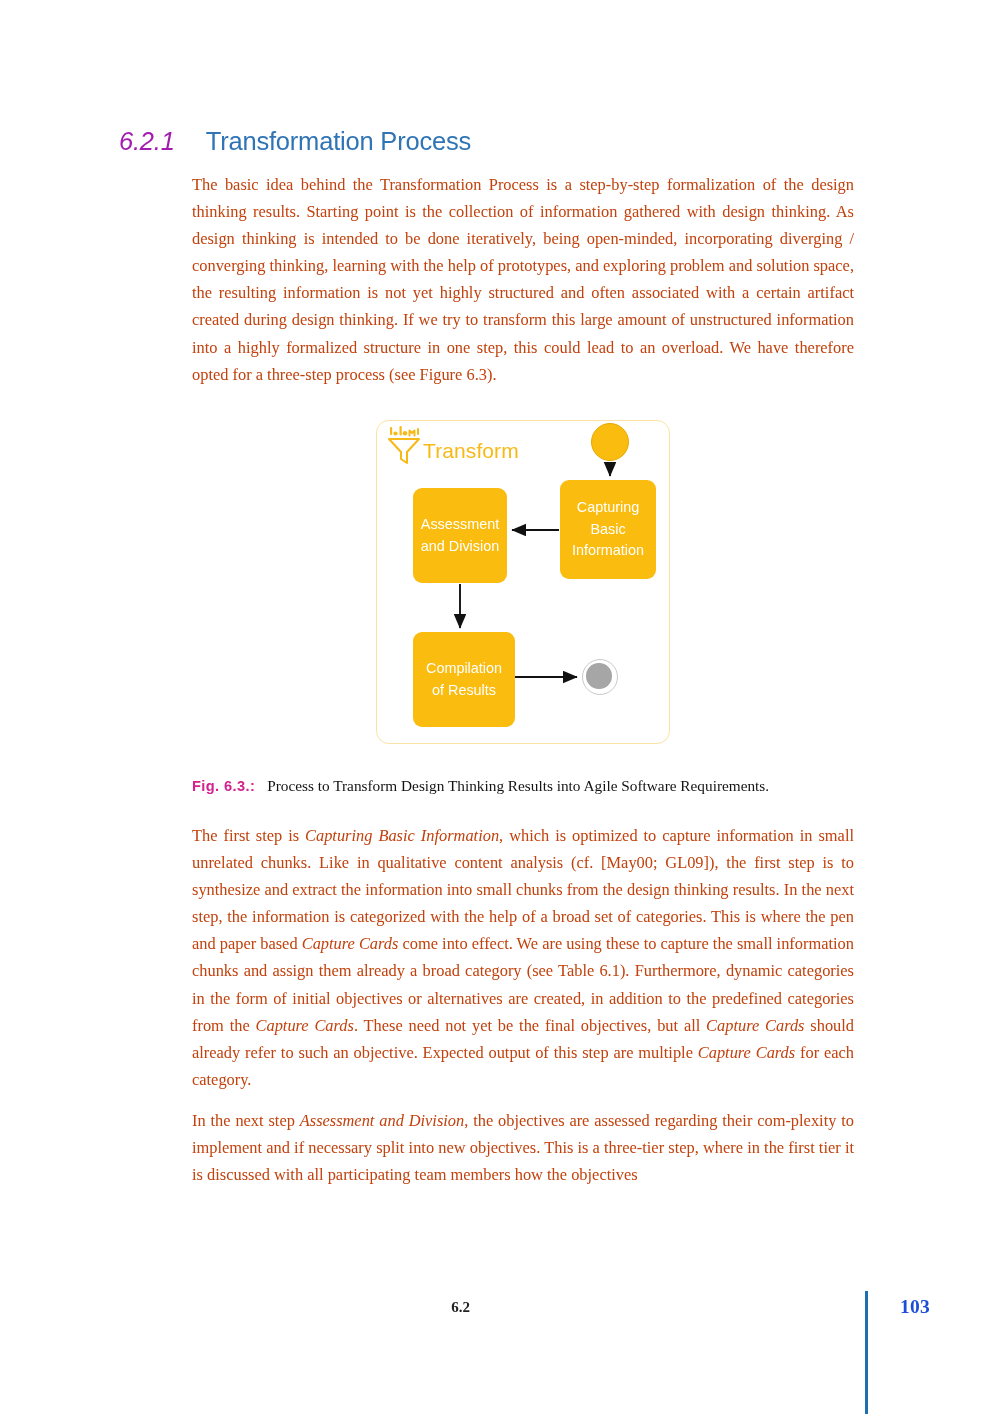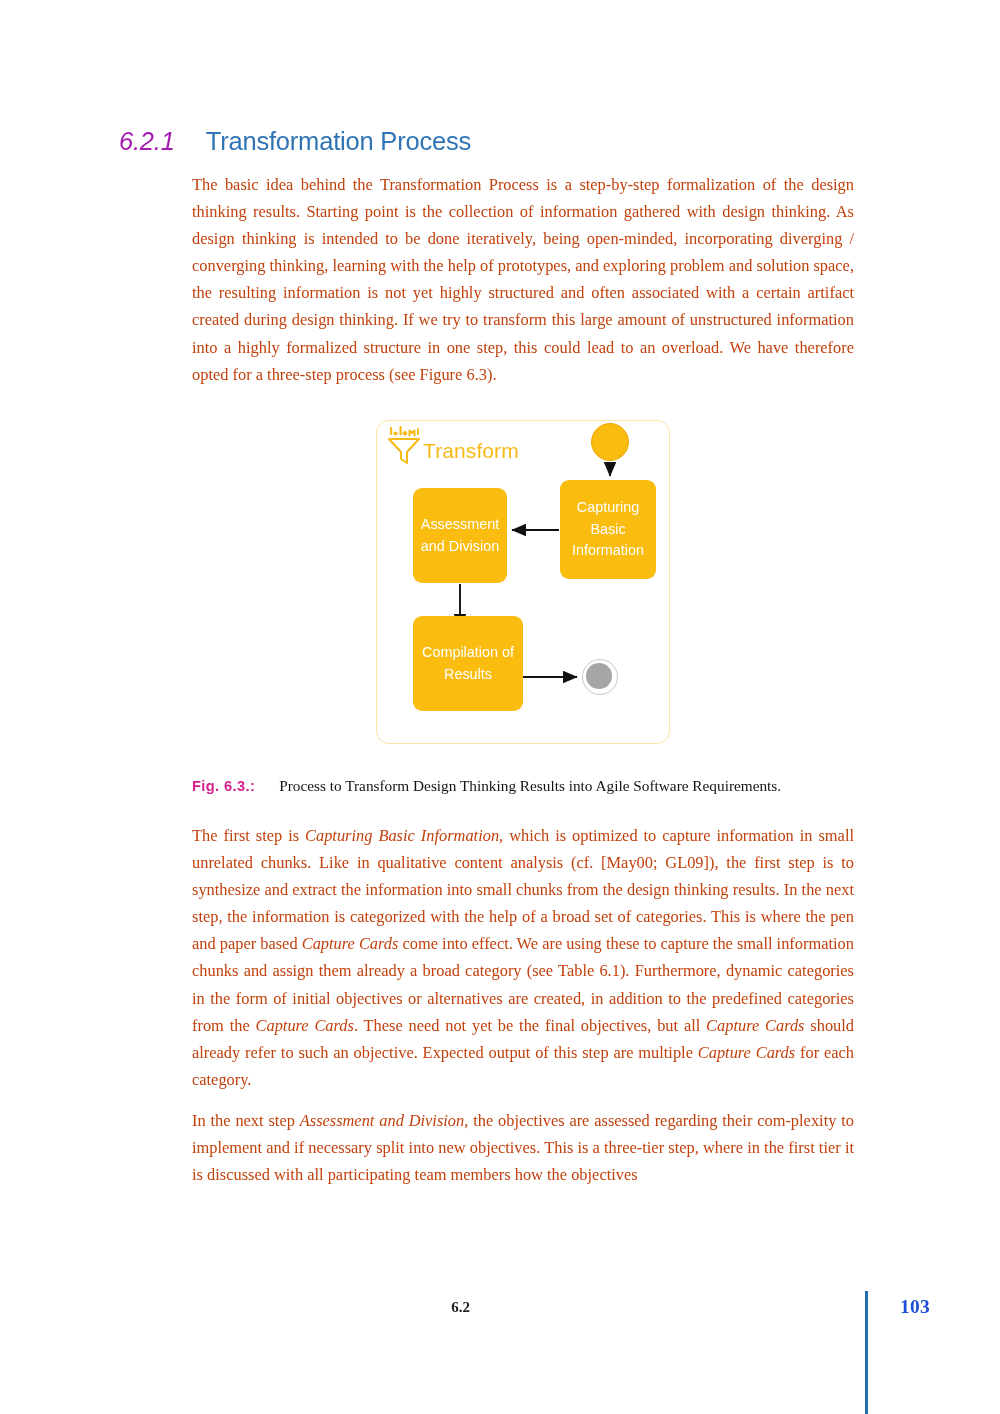--- a/index.html
+++ b/index.html
@@ -108,22 +108,22 @@
     height: 95px;
   }
   #node-capturing {
     left: 184px;
     top: 60px;
     width: 96px;
     height: 99px;
   }
   #node-compilation {
     left: 37px;
-    top: 196px;
-    width: 110px;
+    top: 212px;
+    width: 102px;
     height: 95px;
   }
 
   .start-node {
     position: absolute;
     left: 215px;
     top: 3px;
     width: 38px;
     height: 38px;
     border-radius: 50%;
@@ -170,21 +170,21 @@
     font-size: 15.3px;
     line-height: 22px;
     color: #141414;
   }
   .figure-caption .fig-label {
     color: #d4218e;
     font-weight: bold;
     font-family: "Liberation Sans", sans-serif;
     font-size: 14.6px;
     letter-spacing: 0.4px;
-    margin-right: 24px;
+    margin-right: 12px;
   }
 
   
   .footer {
     position: absolute;
     left: 12px;
     top: 1296px;
     width: 1000px;
     height: 34px;
     font-family: Liberation Serif, serif;

